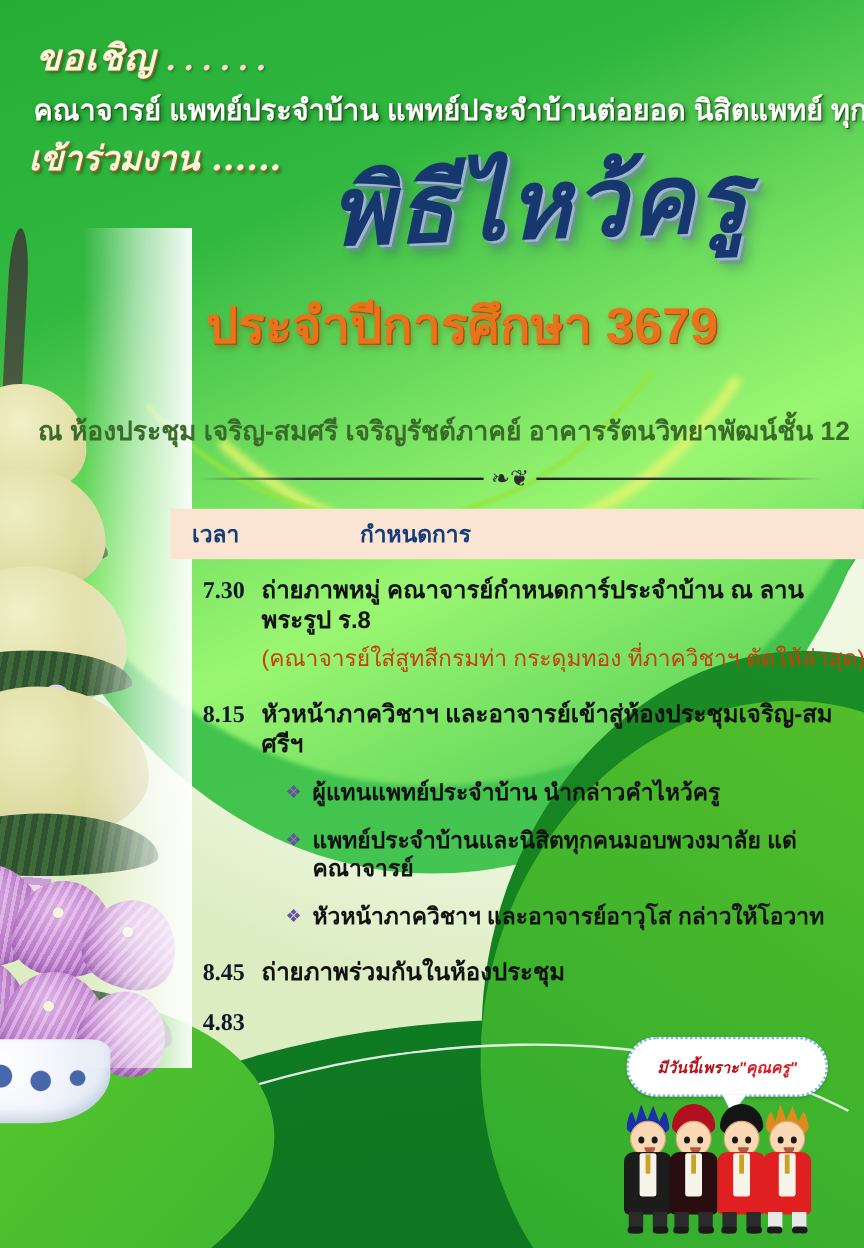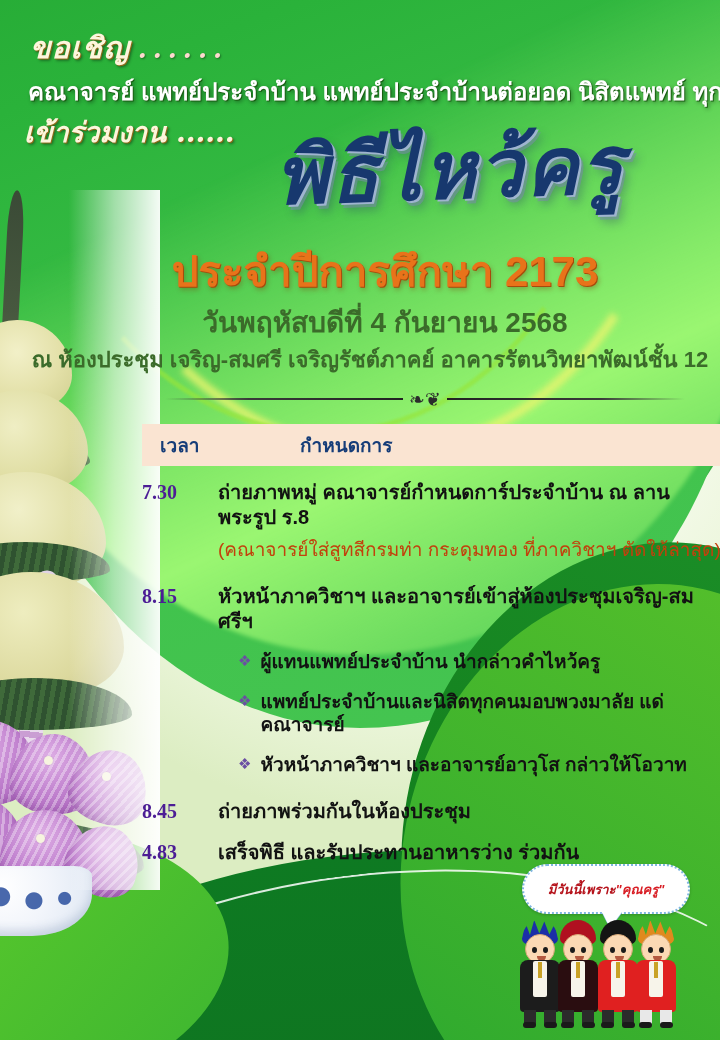--- a/index.html
+++ b/index.html
@@ -251,23 +251,23 @@
   }
   .sched-head .h-time{
     width:78px;font-size:19px;font-weight:700;color:#153c78;
   }
   .sched-head .h-prog{
     font-size:19px;font-weight:700;color:#153c78;
     margin-left:62px;
   }
   .row{display:flex;align-items:flex-start;margin-top:14px;}
   .row .t{
-    width:62px;flex:0 0 62px;
+    width:62px;text-align:right;flex:0 0 62px;
     font-family:"Liberation Serif","DejaVu Serif",serif;
-    font-size:20px;font-weight:700;color:#4c1d95;
+    font-size:20px;font-weight:700;color:#0f172a;
     padding-top:1px;
   }
   .row .d{
     margin-left:14px;font-size:20px;font-weight:700;color:#121212;
     line-height:1.25;
   }
   .note-red{
     margin:8px 0 0 76px;
     font-size:19px;font-weight:400;color:#c2410c;
     line-height:1.25;
@@ -385,22 +385,21 @@
 
   <div class="invite-script">
     <span>ขอเชิญ</span><span class="invite-dots">......</span>
   </div>
 
   <div class="audience-line">คณาจารย์ แพทย์ประจำบ้าน แพทย์ประจำบ้านต่อยอด นิสิตแพทย์ ทุกชั้นปี</div>
 
   <div class="join-script">เข้าร่วมงาน ......</div>
 
   <div class="title-main">พิธีไหว้ครู</div>
-  <div class="title-sub">ประจำปีการศึกษา 2173</div>
-  <div class="date-line">วันพฤหัสบดีที่ 4 กันยายน 2568</div>
+  <div class="title-sub">ประจำปีการศึกษา 3679</div>
   <div class="venue-line">ณ ห้องประชุม เจริญ-สมศรี เจริญรัชต์ภาคย์ อาคารรัตนวิทยาพัฒน์ชั้น 12</div>
 
   <div class="divider">
     <span class="rule"></span>
     <span class="orn">❧❦</span>
     <span class="rule right"></span>
   </div>
 
   <div class="sched">
 
@@ -435,21 +434,20 @@
       </div>
     </div>
 
     <div class="row" style="margin-top:22px">
       <div class="t">8.45</div>
       <div class="d">ถ่ายภาพร่วมกันในห้องประชุม</div>
     </div>
 
     <div class="row" style="margin-top:16px">
       <div class="t">4.83</div>
-      <div class="d">เสร็จพิธี และรับประทานอาหารว่าง ร่วมกัน</div>
     </div>
 
   </div>
 
   <div class="mascots">
     <div class="bubble">
       <span>มีวันนี้เพราะ </span>
         <span class="hl">"คุณครู"</span>
     </div>
     <div class="bubble-tail"></div>

